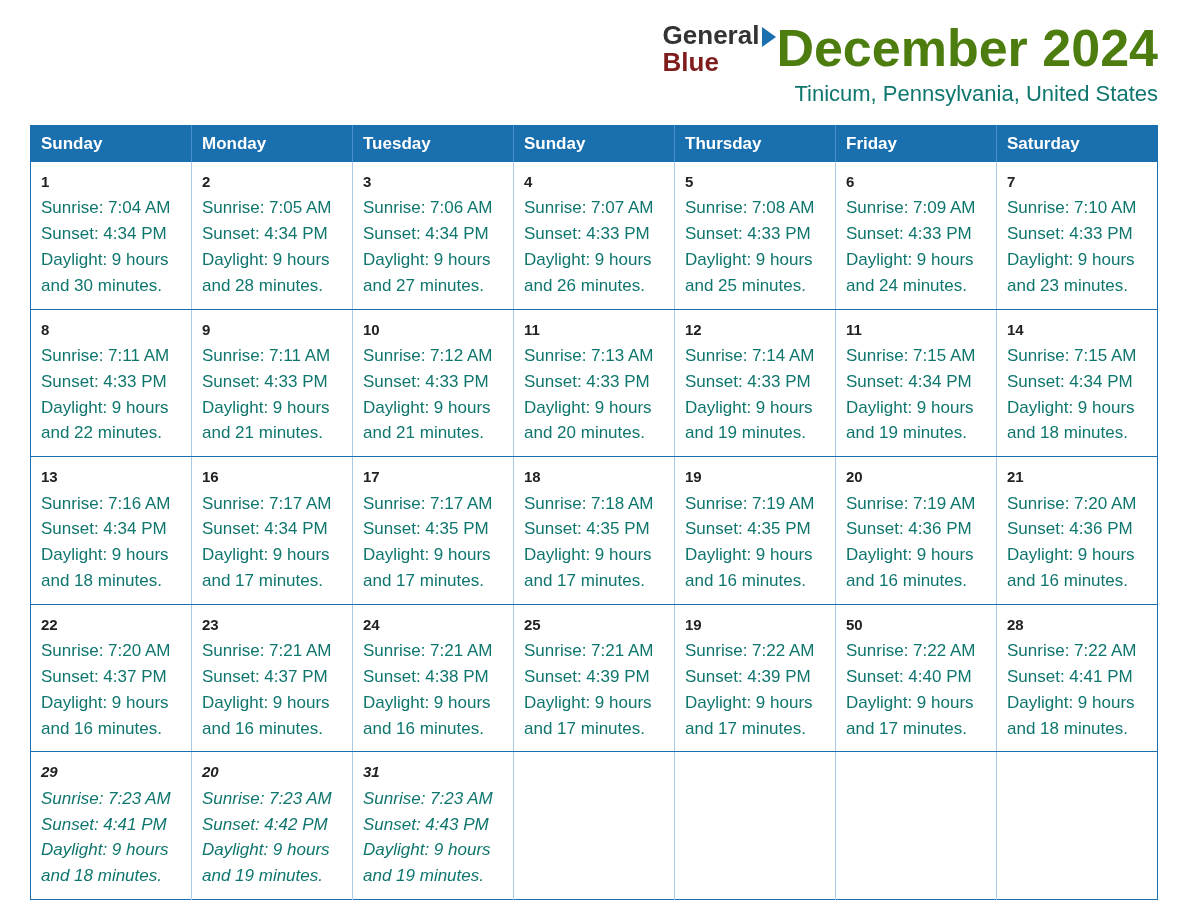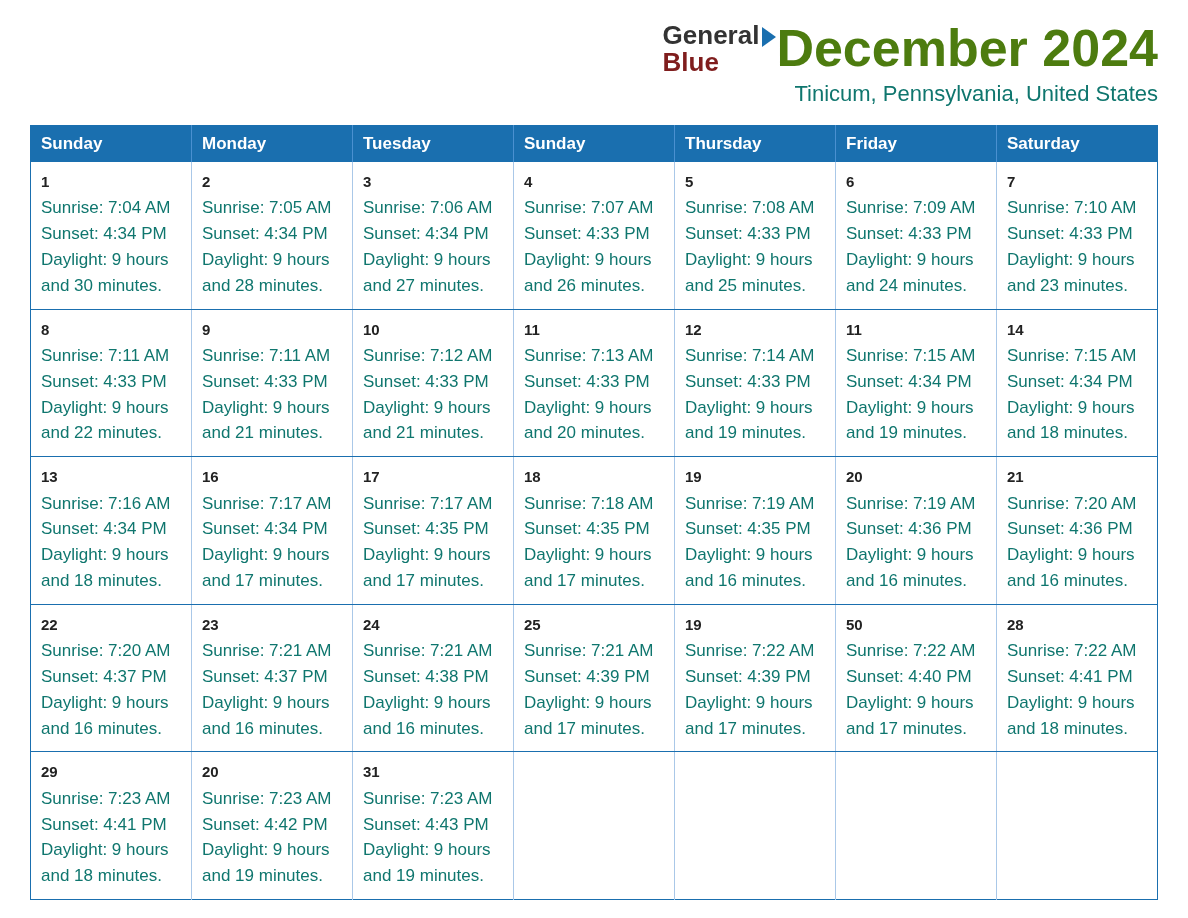--- a/index.html
+++ b/index.html
@@ -50,21 +50,21 @@
       vertical-align: top;
       padding: 8px 10px 10px 10px;
       border-right: 1.5px solid #aac8e8;
       border-bottom: 1.5px solid #1a6faf;
       font-size: 13.5px;
       line-height: 1.55;
       width: 14.28%;
       color: #222;
     }
     .calendar td:last-child { border-right: none; }
-    .calendar tr:last-child td { border-bottom: none; }
+    .calendar tr:last-child td { border-bottom: none; font-style: italic; }
     .day-num {
       font-size: 15px;
       font-weight: bold;
       display: block;
       margin-bottom: 2px;
     }
     .day-info {
       font-size: 17px;
       color: #0f766e;
       line-height: 1.52;

